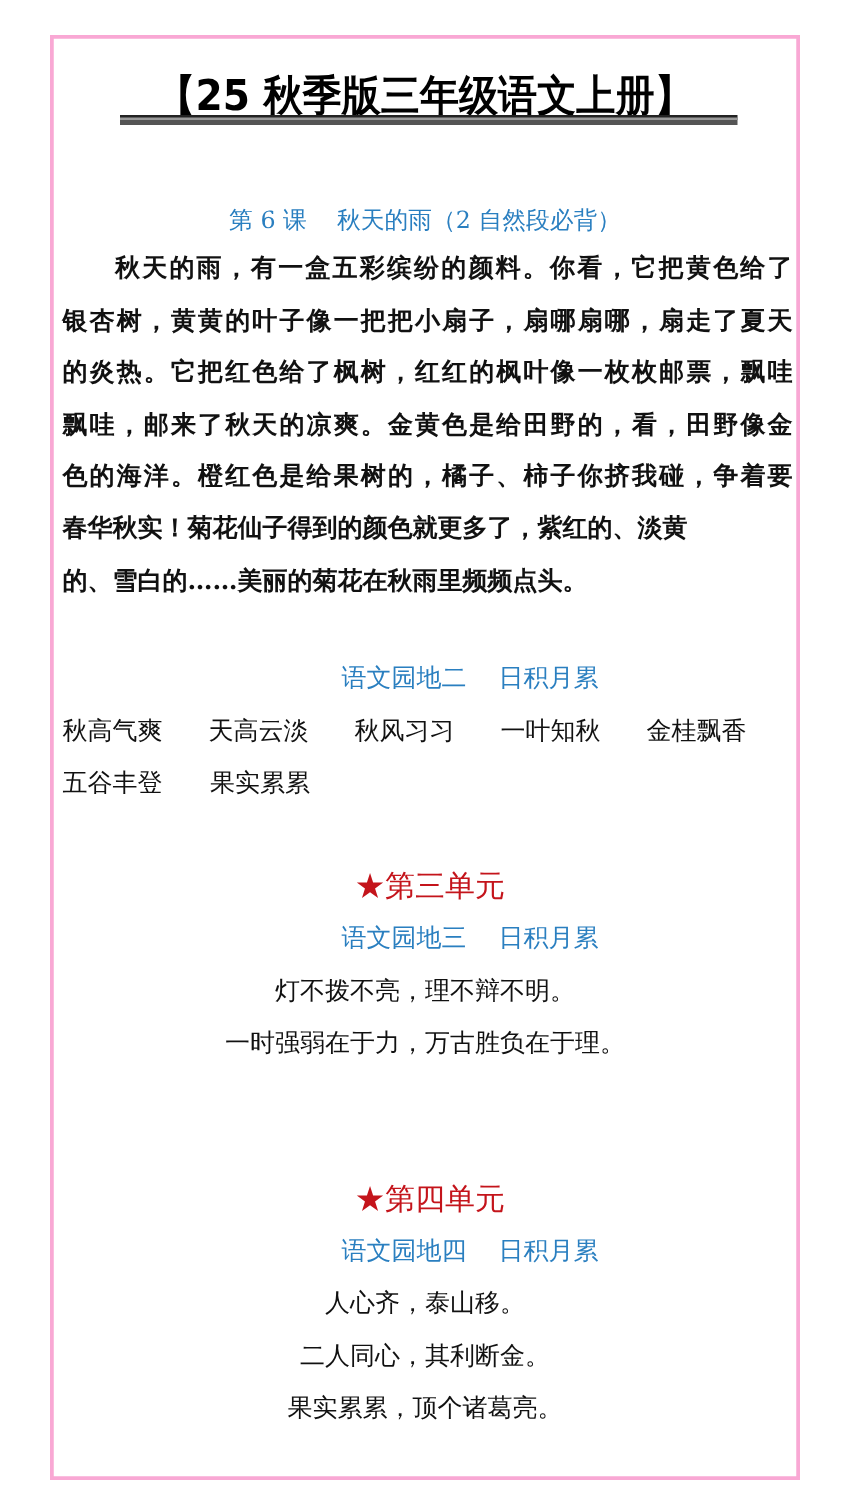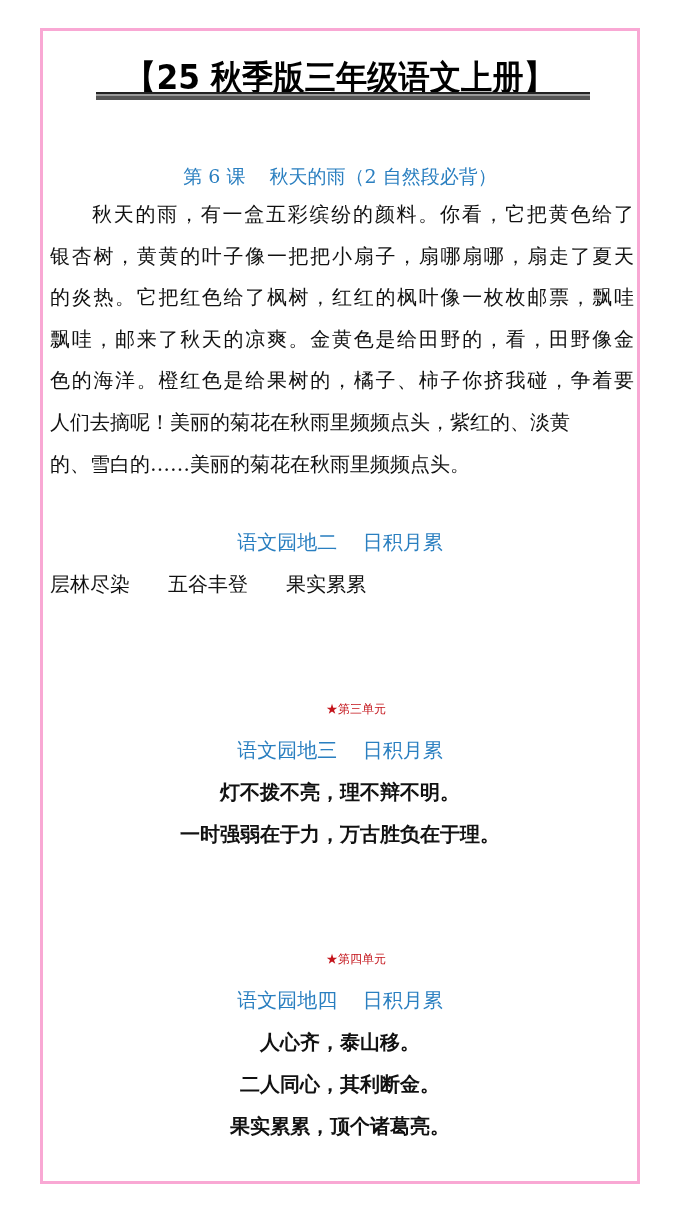--- a/index.html
+++ b/index.html
@@ -73,20 +73,21 @@
       white-space: pre;
     }
     .passage {
       position: absolute;
       left: 7px;
       top: 163px;
       width: 584px;
       font-size: 20px;
       line-height: 41.6px;
       color: #111;
+      font-weight: bold;
     }
     .passage .line {
       display: block;
       white-space: nowrap;
       text-align: justify;
       text-align-last: justify;
     }
     .passage .line.first {
       padding-left: 42px;
     }
@@ -95,27 +96,28 @@
     }
     .section-heading {
       position: absolute;
       left: 0;
       width: 100%;
       text-align: center;
       font-size: 20px;
       color: #2a7fc0;
       line-height: 28px;
       white-space: pre;
+      padding-left: 36px;
     }
     .unit-heading {
       position: absolute;
-      left: 16px;
+      left: 4px;
       width: 100%;
       text-align: center;
-      font-size: 12px;
+      font-size: 24px;
       color: #c4141b;
       line-height: 28px;
     }
     .idioms {
       position: absolute;
       left: 7px;
       width: 584px;
       font-size: 20px;
       line-height: 42px;
     }
@@ -127,21 +129,20 @@
       width: 118px;
       white-space: nowrap;
     }
     .proverbs {
       position: absolute;
       left: 0;
       width: 100%;
       text-align: center;
       font-size: 20px;
       line-height: 42px;
-      font-weight: bold;
     }
     .proverb {
       display: block;
       height: 42px;
     }
   </style>
 </head>
 <body>
 
 <div class="frame">
@@ -150,29 +151,35 @@
   <div class="title-rule"></div>
 
   <div class="lesson-heading">第 6 课    秋天的雨（2 自然段必背）</div>
 
   <div class="passage">
     <span class="line first">秋天的雨，有一盒五彩缤纷的颜料。你看，它把黄色给了</span>
     <span class="line">银杏树，黄黄的叶子像一把把小扇子，扇哪扇哪，扇走了夏天</span>
     <span class="line">的炎热。它把红色给了枫树，红红的枫叶像一枚枚邮票，飘哇</span>
     <span class="line">飘哇，邮来了秋天的凉爽。金黄色是给田野的，看，田野像金</span>
     <span class="line">色的海洋。橙红色是给果树的，橘子、柿子你挤我碰，争着要</span>
-    <span class="line last">人们去摘呢！美丽的菊花在秋雨里频频点头，紫红的、淡黄</span>
+    <span class="line last">春华秋实！菊花仙子得到的颜色就更多了，紫红的、淡黄</span>
     <span class="line last">的、雪白的……美丽的菊花在秋雨里频频点头。</span>
   </div>
 
   <div class="section-heading" style="top:497px;">语文园地二    日积月累</div>
 
   <div class="idioms" style="top:532px;">
     <div class="idiom-row">
-      <span class="idiom">层林尽染</span>
+      <span class="idiom">秋高气爽</span>
+      <span class="idiom">天高云淡</span>
+      <span class="idiom">秋风习习</span>
+      <span class="idiom">一叶知秋</span>
+      <span class="idiom">金桂飘香</span>
+    </div>
+    <div class="idiom-row">
       <span class="idiom">五谷丰登</span>
       <span class="idiom">果实累累</span>
     </div>
   </div>
 
   <div class="unit-heading" style="top:664px;">★第三单元</div>
   <div class="section-heading" style="top:705px;">语文园地三    日积月累</div>
   <div class="proverbs" style="top:740px;">
     <span class="proverb">灯不拨不亮，理不辩不明。</span>
     <span class="proverb">一时强弱在于力，万古胜负在于理。</span>

